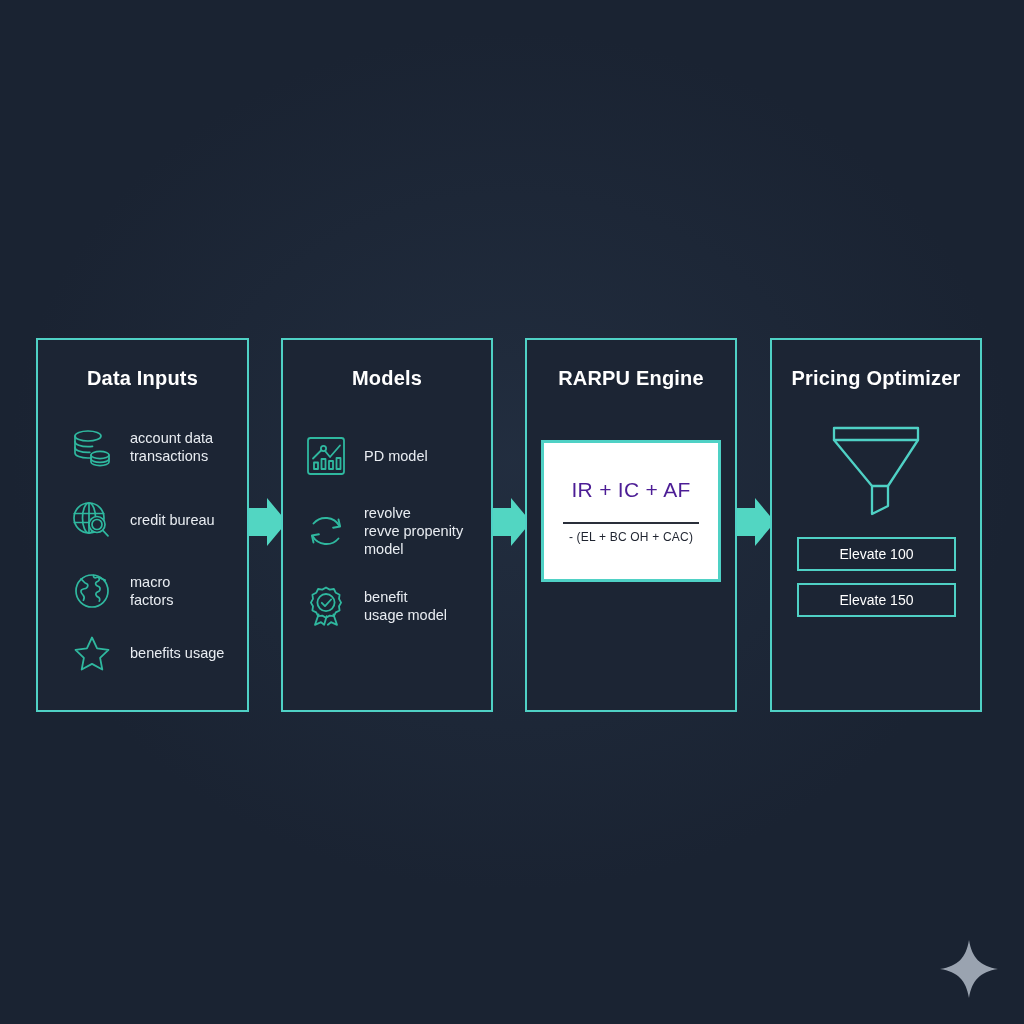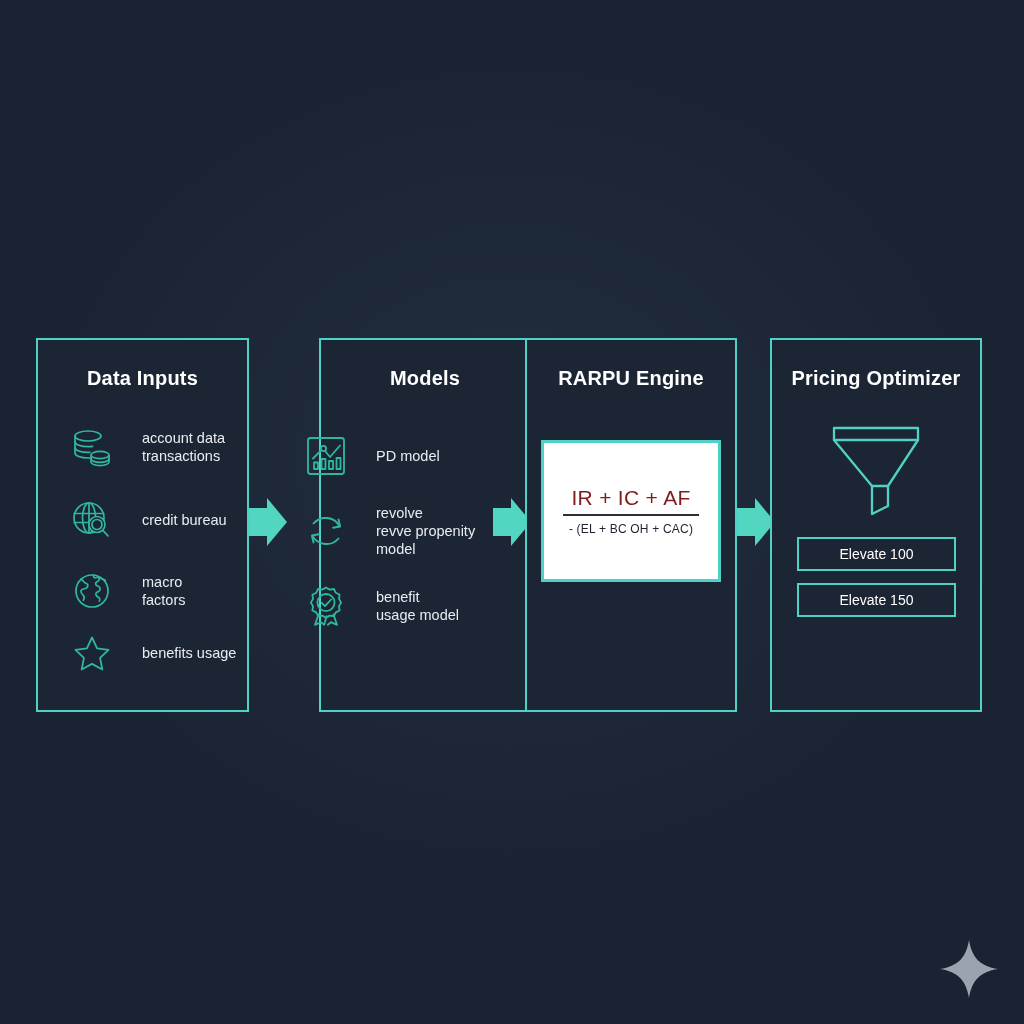--- a/index.html
+++ b/index.html
@@ -33,21 +33,21 @@
 
   
   .panel {
     position: absolute;
     top: 338px;
     height: 374px;
     border: 2px solid #4fd1c5;
     background: #1c2534;
   }
   #panel-0 { left: 36px;  width: 213px; }
-  #panel-1 { left: 281px; width: 212px; margin-left: 38px; }
+  #panel-1 { left: 281px; width: 212px; }
   #panel-2 { left: 525px; width: 212px; }
   #panel-3 { left: 770px; width: 212px; }
 
   .panel-title {
     position: absolute;
     top: 27px;
     left: 0; right: 0;
     text-align: center;
     color: #ffffff;
     font-size: 20px;
@@ -64,21 +64,20 @@
   }
   #arrow-0 { left: 249px; }
   #arrow-1 { left: 493px; }
   #arrow-2 { left: 737px; }
 
   
   .row {
     position: absolute;
     display: flex;
     align-items: center;
-    gap: 12px;
   }
   .row .icon-wrap {
     width: 52px;
     height: 52px;
     flex: 0 0 52px;
     display: flex;
     align-items: center;
     justify-content: center;
   }
   .row .label {
@@ -108,24 +107,24 @@
     width: 180px;
     height: 142px;
     background: #ffffff;
     border: 3px solid #4fd1c5;
     display: flex;
     flex-direction: column;
     align-items: center;
     justify-content: center;
   }
   #formula-num {
-    color: #7f1d1d;
+    color: #4c1d95;
     font-size: 21px;
     letter-spacing: 0.3px;
-    padding-bottom: 4px;
+    padding-bottom: 20px;
   }
   #formula-bar {
     width: 136px;
     height: 2px;
     background: #2a2f3a;
   }
   #formula-den {
     color: #1f2430;
     font-size: 12px;
     letter-spacing: 0.2px;

